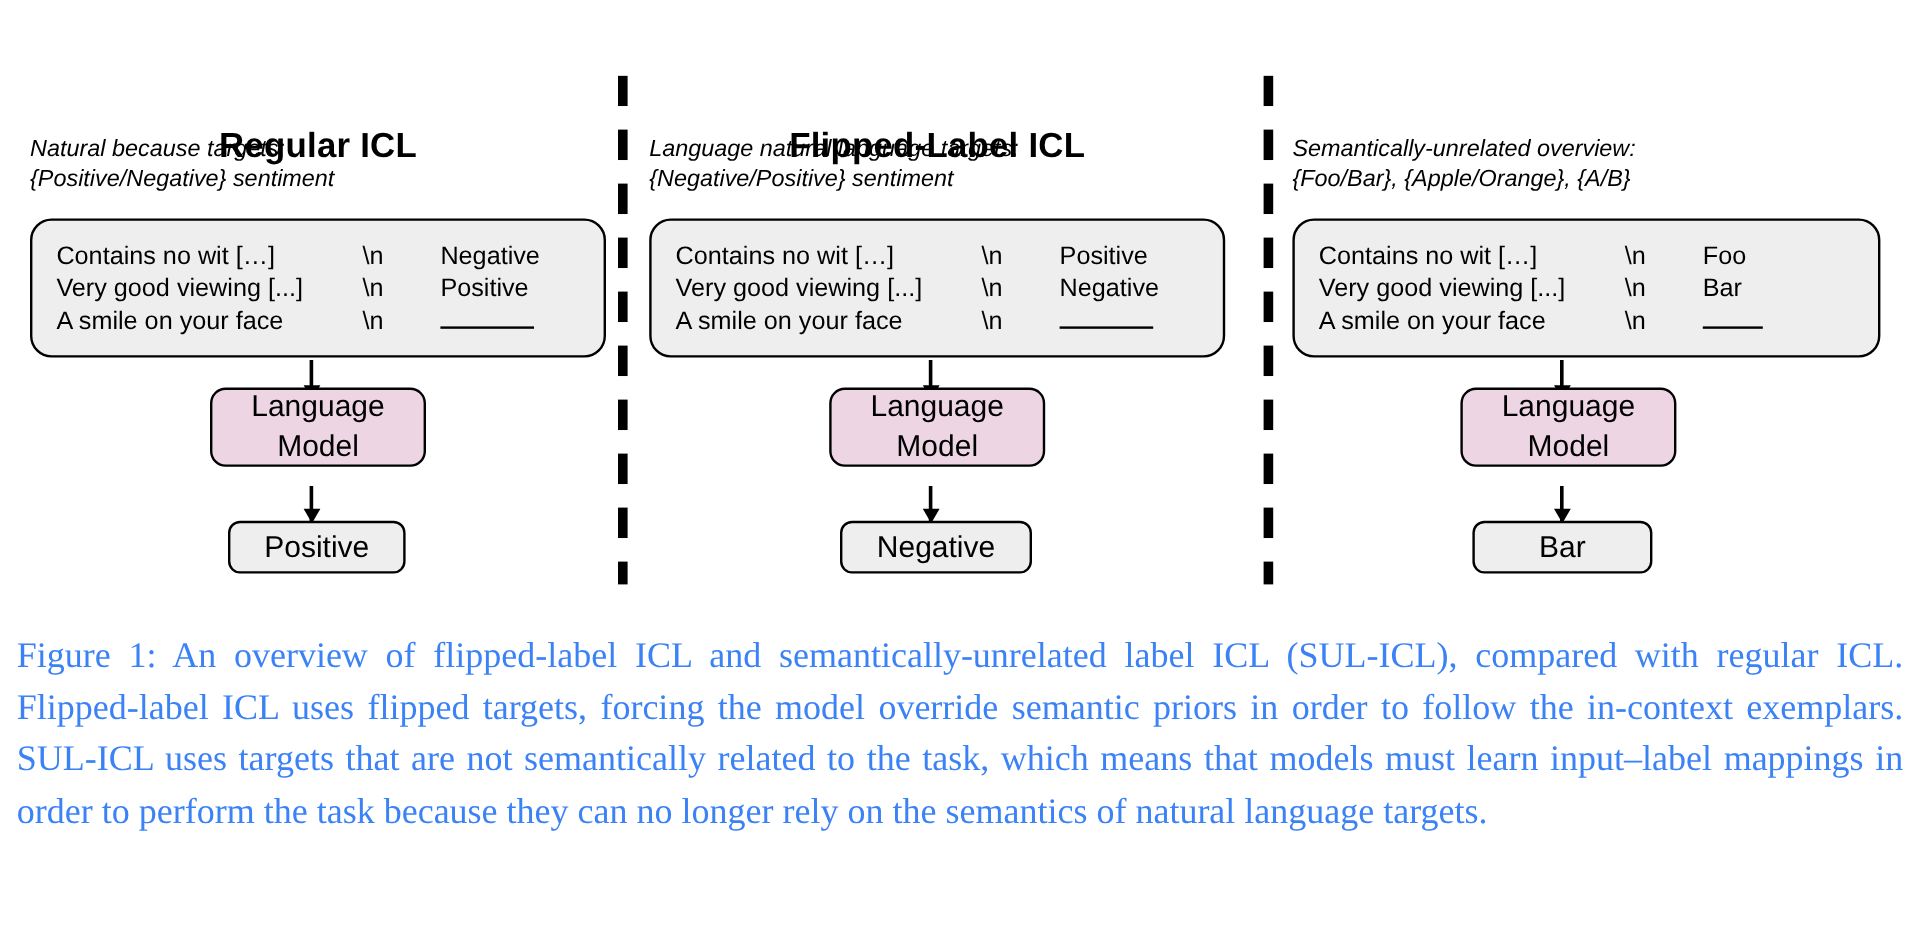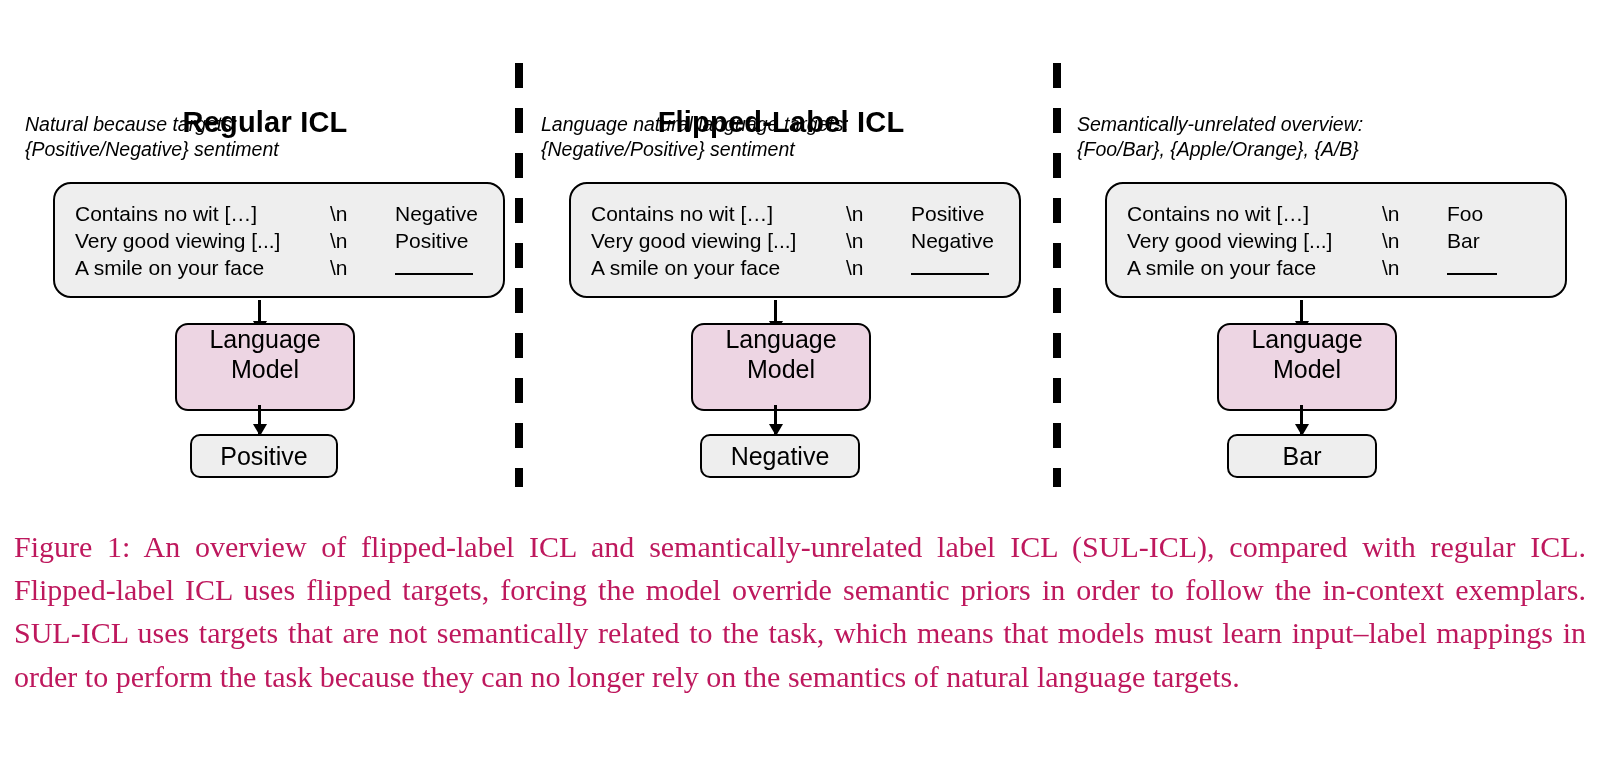--- a/index.html
+++ b/index.html
@@ -60,21 +60,20 @@
   .prompt-box {
     position: absolute;
     top: 122px;
     left: 5px;
     right: 5px;
     height: 116px;
     background: #eeeeee;
     border: 2.6px solid #000000;
     border-radius: 18px;
     box-sizing: border-box;
-    margin-left: 28px;
   }
   .prompt-rows {
     position: absolute;
     top: 16px;
     left: 20px;
     right: 8px;
   }
   .prompt-row {
     display: flex;
     align-items: baseline;
@@ -113,29 +112,29 @@
     border-right: 7.5px solid transparent;
     border-top: 12px solid #000000;
   }
   .arrow-1 { top: 240px; height: 32px; }
   .arrow-2 { top: 345px; height: 30px; }
 
   
   .model-box {
     position: absolute;
     top: 263px;
-    height: 88px;
+    height: 66px;
     background: #edd5e3;
     border: 2.6px solid #000000;
     border-radius: 13px;
     box-sizing: border-box;
     display: flex;
     flex-direction: column;
     align-items: center;
-    justify-content: flex-start;
+    justify-content: space-between;
     font-size: 25px;
     line-height: 1.18;
   }
 
   
   .output-box {
     position: absolute;
     top: 374px;
     height: 44px;
     background: #eeeeee;
@@ -169,21 +168,21 @@
   #caption {
     position: absolute;
     left: 14px;
     top: 525px;
     width: 1572px;
     font-family: "Liberation Serif", serif;
     font-size: 30px;
     line-height: 1.44;
     text-align: justify;
     text-align-last: left;
-    color: #be185d;
+    color: #3b82f6;
   }
 </style>
 </head>
 <body>
 
 <div id="figure">
 
   <div class="panel panel-1">
     <div class="panel-title">Regular ICL</div>
     <div class="panel-sub">Natural because targets:

